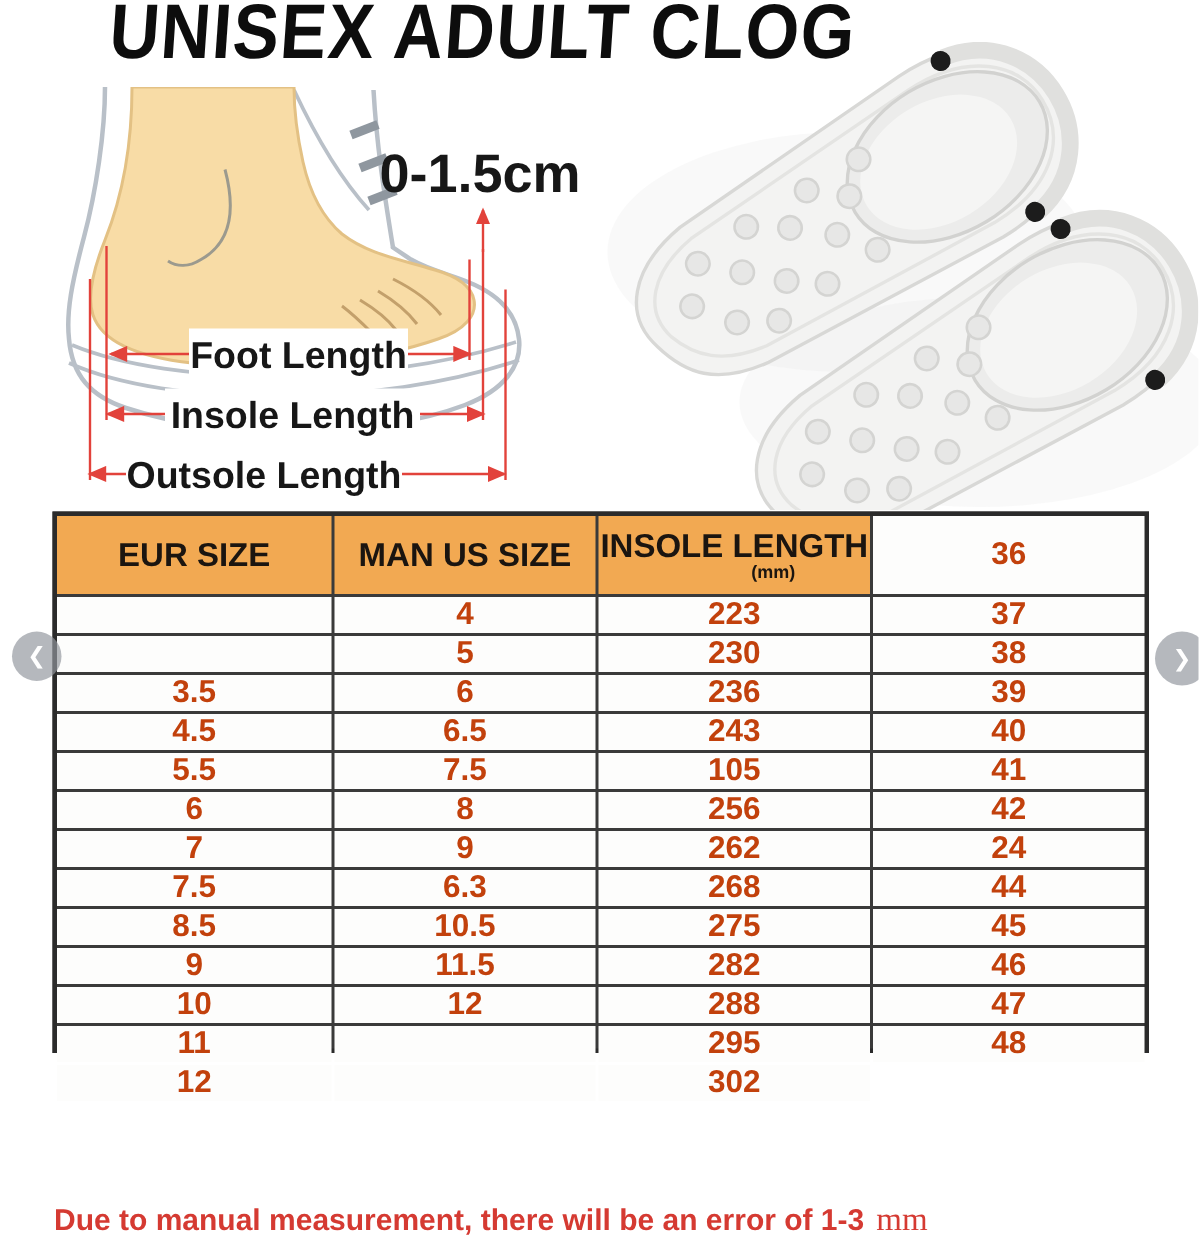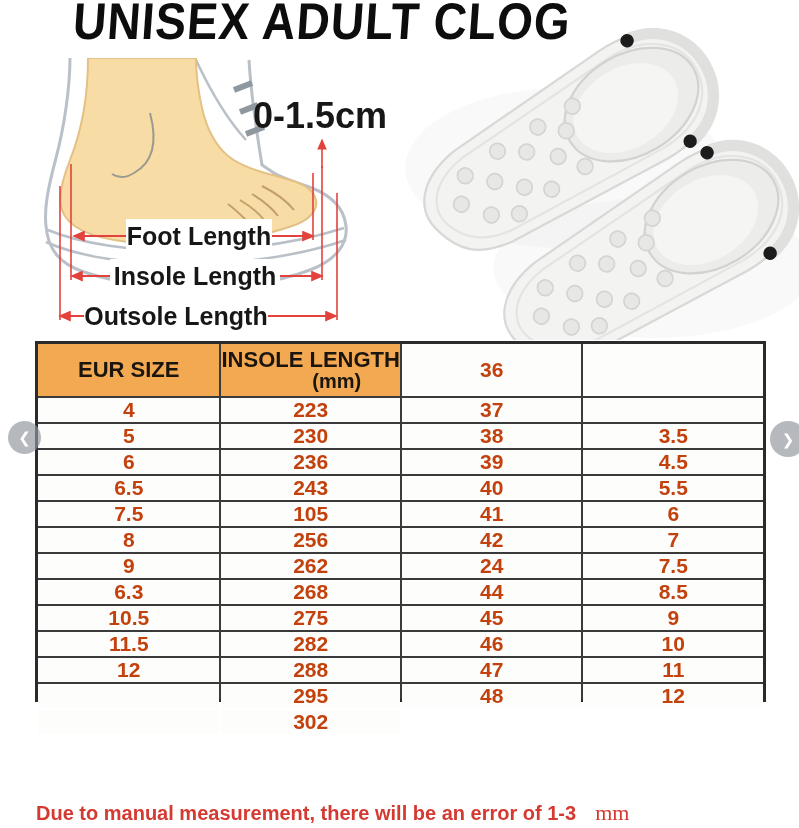--- a/index.html
+++ b/index.html
@@ -38,34 +38,34 @@
     border:3px solid #2b2b2b;
     box-sizing:border-box;
   }
   .trow { display:contents; }
   .th {
     background:#f2a952;
     display:flex; flex-direction:column; align-items:center; justify-content:center;
     font-weight:700; font-size:22px; color:#1b1510; line-height:1.05;
     white-space:nowrap;
   }
-  .th .sub { font-size:20px; font-weight:700; transform:translateX(26px); }
+  .th .sub { font-size:12px; font-weight:700; transform:translateX(26px); }
   .td {
     background:#fdfdfc;
     display:flex; align-items:center; justify-content:center;
     font-size:21px; font-weight:700; color:#c2410c;
   }
 
   
   .note {
     position:absolute; left:36px; top:800px;
     font-size:20px; font-weight:700; color:#d53a32; white-space:nowrap;
   }
   .note .unit {
-    font-family:"Liberation Serif", serif; font-weight:400; font-size:22px; margin-left:19px;
+    font-family:"Liberation Serif", serif; font-weight:400; font-size:22px; margin-left:8px;
   }
 
   
   .nav {
     position:absolute; border:none; padding:0; cursor:pointer;
     border-radius:50%; background:rgba(146,151,158,0.68);
     display:flex; align-items:center; justify-content:center;
     color:#ffffff;
   }
   .nav.prev { left:8px;  top:421px; width:33px; height:33px; }
@@ -170,20 +170,23 @@
     <ellipse cx="258" cy="240" rx="160" ry="70" fill="#e8e8e6" opacity="0.25"></ellipse>
     <use href="#clog" transform="translate(182,112) rotate(-31) scale(1.12)"></use>
     <use href="#clog" transform="translate(262,224) rotate(-31) scale(1.12)"></use>
   </svg>
 
   <div class="size-table">
     <div class="th">
       <span>EUR SIZE</span>
     </div>
     <div class="th">
+      <span>MAN US SIZE</span>
+    </div>
+    <div class="th">
       <span>INSOLE LENGTH</span>
       <span class="sub">(mm)</span>
     </div>
 
   <div class="trow">
     <div class="td">36</div>
     <div class="td"></div>
     <div class="td">4</div>
     <div class="td">223</div>
   </div>

